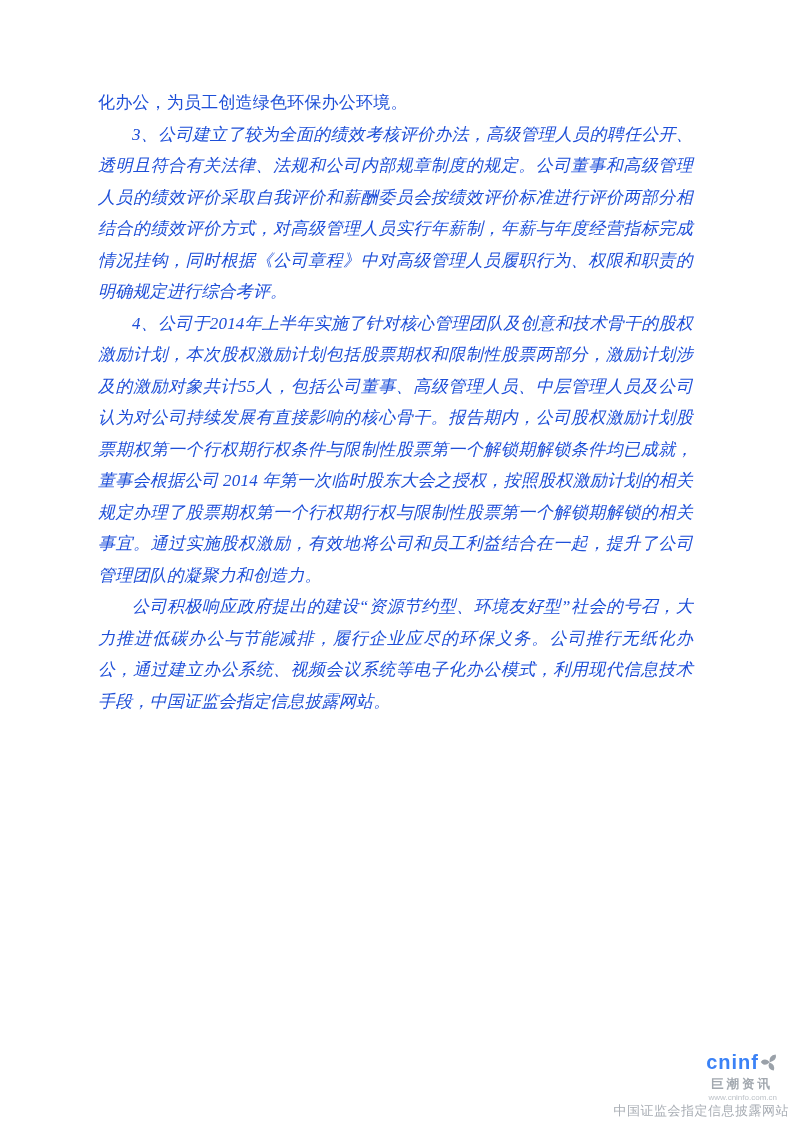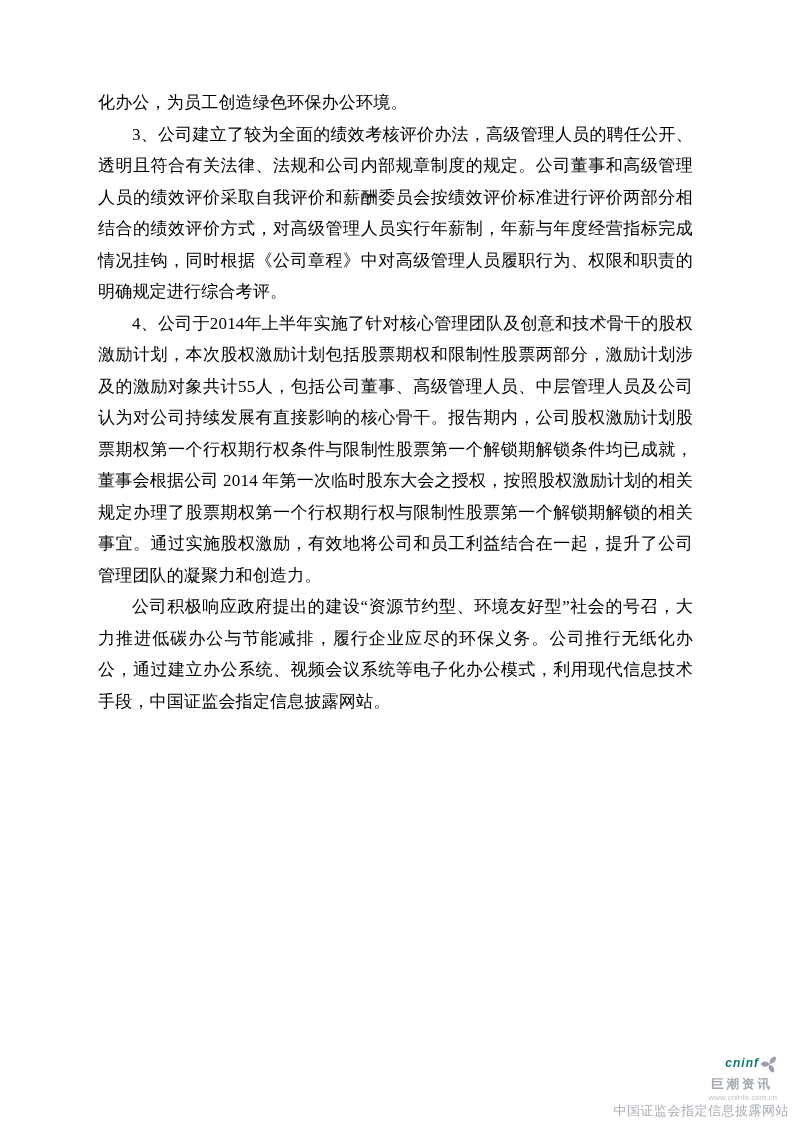--- a/index.html
+++ b/index.html
@@ -19,31 +19,31 @@
     left: 0; top: 0;
     width: 793px;
     height: 1122px;
     background: #ffffff;
   }
   .doc-body {
     position: absolute;
     left: 98px;
     top: 87px;
     width: 595px;
-    color: #000000;
+    color: #1d4ed8;
   }
   .doc-body p {
     margin: 0;
     font-size: 17px;
     line-height: 31.5px;
     text-align: justify;
     text-justify: inter-character;
     letter-spacing: 0.2px;
   }
-  .doc-body p.body { text-indent: 2em; }
+  .doc-body p.body { text-indent: 2em; font-style: italic; }
   .doc-body p.body-noindent { text-indent: 0; }
   .doc-body p.heading {
     text-indent: 2em;
     font-weight: 700;
     font-family: "Liberation Sans", "DejaVu Sans", sans-serif;
     text-align: left;
     letter-spacing: 0.5px;
   }
   .watermark {
     position: absolute;
@@ -55,24 +55,23 @@
     user-select: none;
   }
   .wm-brand-row {
     display: flex;
     align-items: center;
     justify-content: flex-end;
     padding-right: 10px;
   }
   .wm-brand {
     font-weight: 700;
-    font-size: 12px;
+    font-size: 20px;
     letter-spacing: 1px;
-    color: #0f766e;
-    font-style: italic;
+    color: #3b82f6;
   }
   .wm-logo {
     width: 19px;
     height: 19px;
     margin-left: 1px;
   }
   .wm-brand-cn {
     font-size: 12.5px;
     font-weight: 600;
     letter-spacing: 3px;

